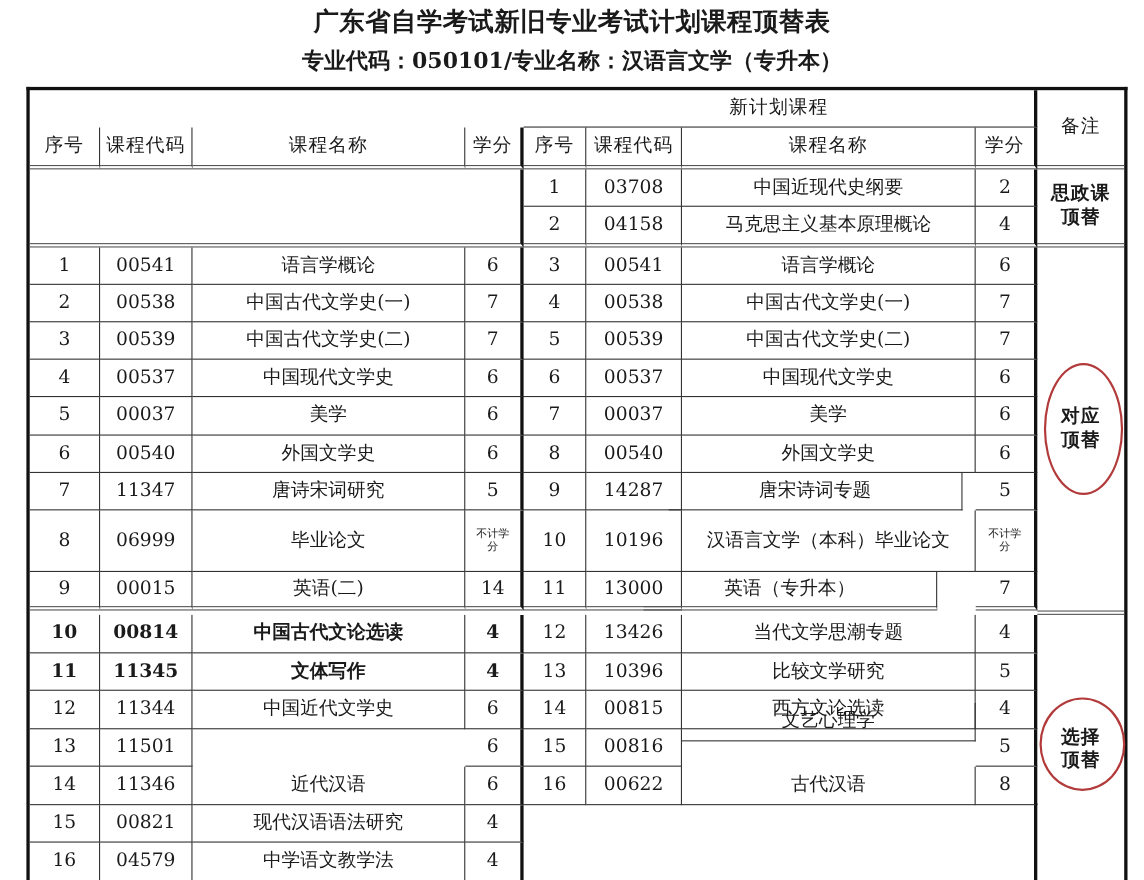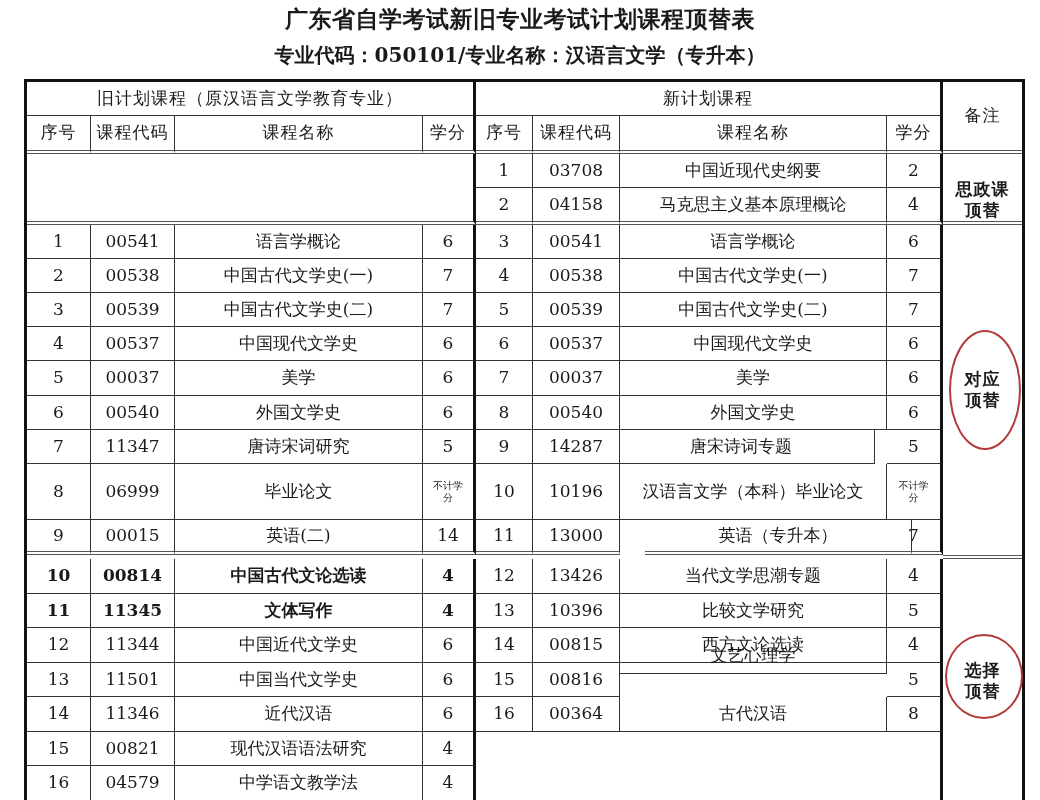--- a/index.html
+++ b/index.html
@@ -26,36 +26,35 @@
   .sm { font-size:10px; line-height:1.2; }
 </style>
 </head>
 <body>
 
 <div class="title">广东省自学考试新旧专业考试计划课程顶替表</div>
 <div class="subtitle">专业代码：050101/专业名称：汉语言文学（专升本）</div>
 
 <div class="grid" id="grid">
 
-  <div class="cell hdr thickR" style="left:0;top:0;width:449px;height:34px;">旧计划课程（原汉语言文学教育专业）</div>
   <div class="cell hdr thickR" style="left:449px;top:0;width:467px;height:34px;">新计划课程</div>
   <div class="cell hdr noR dblB" style="left:916px;top:0;width:79px;height:72px;">备注</div>
 
   <div class="cell hdr dblB" style="left:0;top:34px;width:64px;height:38px;">序号</div>
   <div class="cell hdr dblB" style="left:64px;top:34px;width:84px;height:38px;">课程代码</div>
   <div class="cell hdr dblB" style="left:148px;top:34px;width:248px;height:38px;">课程名称</div>
   <div class="cell hdr dblB thickR" style="left:396px;top:34px;width:53px;height:38px;">学分</div>
   <div class="cell hdr dblB" style="left:449px;top:34px;width:57px;height:38px;">序号</div>
   <div class="cell hdr dblB" style="left:506px;top:34px;width:87px;height:38px;">课程代码</div>
   <div class="cell hdr dblB" style="left:593px;top:34px;width:267px;height:38px;">课程名称</div>
   <div class="cell hdr dblB thickR" style="left:860px;top:34px;width:56px;height:38px;">学分</div>
 
   <div class="cell dblB thickR" style="left:0;top:72px;width:449px;height:71px;"></div>
 
-  <div class="cell note noR dblB" style="left:916px;top:72px;width:79px;height:71px;flex-direction:column;justify-content:flex-end;">
+  <div class="cell note noR dblB" style="left:916px;top:72px;width:79px;height:71px;flex-direction:column;">
     <span>思政课</span>
     <span>顶替</span>
   </div>
 
   <div class="cell note noR dblB" style="left:916px;top:143px;width:79px;height:334px;flex-direction:column;">
     <span>对应</span>
     <span>顶替</span>
   </div>
   <div class="circle" style="left:922px;top:248px;width:72px;height:120px;"></div>
 
@@ -136,21 +135,21 @@
     <div class="cell" style="left: 506px; width: 87px; top: 382px; height: 56px;">10196</div>
     <div class="cell" style="left: 593px; width: 267px; top: 382px; height: 56px;">汉语言文学（本科）毕业论文</div>
     <div class="cell" style="left: 148px; width: 248px; top: 382px; height: 56px;">毕业论文</div>
     <div class="cell thickR sm" style="left: 396px; width: 53px; top: 382px; height: 56px; padding: 0px 8px;">不计学分</div>
     <div class="cell thickR sm" style="left: 860px; width: 56px; top: 382px; height: 56px; padding: 0px 8px;">不计学分</div>
     <div class="cell dblB" style="left: 0px; width: 64px; top: 438px; height: 35px;">9</div>
     <div class="cell dblB" style="left: 449px; width: 57px; top: 438px; height: 35px;">11</div>
     <div class="cell dblB" style="left: 64px; width: 84px; top: 438px; height: 35px;">00015</div>
     <div class="cell dblB" style="left: 506px; width: 87px; top: 438px; height: 35px;">13000</div>
     <div class="cell dblB" style="left: 148px; width: 248px; top: 438px; height: 35px;">英语(二)</div>
-    <div class="cell dblB" style="left: 618px; width: 267px; top: 438px; height: 35px;">英语（专升本）</div>
+    <div class="cell dblB" style="left: 558px; width: 267px; top: 438px; height: 35px;">英语（专升本）</div>
     <div class="cell thickR dblB" style="left: 396px; width: 53px; top: 438px; height: 35px;">14</div>
     <div class="cell thickR dblB" style="left: 860px; width: 56px; top: 438px; height: 35px;">7</div>
     <div class="cell bold" style="left: 0px; width: 64px; top: 477px; height: 34.5px;">10</div>
     <div class="cell bold" style="left: 64px; width: 84px; top: 477px; height: 34.5px;">00814</div>
     <div class="cell bold" style="left: 148px; width: 248px; top: 477px; height: 34.5px;">中国古代文论选读</div>
     <div class="cell thickR bold" style="left: 396px; width: 53px; top: 477px; height: 34.5px;">4</div>
     <div class="cell" style="left: 449px; width: 57px; top: 477px; height: 34.5px;">12</div>
     <div class="cell" style="left: 506px; width: 87px; top: 477px; height: 34.5px;">13426</div>
     <div class="cell" style="left: 593px; width: 267px; top: 477px; height: 34.5px;">当代文学思潮专题</div>
     <div class="cell thickR" style="left: 860px; width: 56px; top: 477px; height: 34.5px;">4</div>
@@ -165,32 +164,31 @@
     <div class="cell" style="left: 0px; width: 64px; top: 546px; height: 34.5px;">12</div>
     <div class="cell" style="left: 64px; width: 84px; top: 546px; height: 34.5px;">11344</div>
     <div class="cell" style="left: 148px; width: 248px; top: 546px; height: 34.5px;">中国近代文学史</div>
     <div class="cell thickR" style="left: 396px; width: 53px; top: 546px; height: 34.5px;">6</div>
     <div class="cell" style="left: 449px; width: 57px; top: 546px; height: 34.5px;">14</div>
     <div class="cell" style="left: 506px; width: 87px; top: 546px; height: 34.5px;">00815</div>
     <div class="cell" style="left: 593px; width: 267px; top: 546px; height: 34.5px;">西方文论选读</div>
     <div class="cell thickR" style="left: 860px; width: 56px; top: 546px; height: 34.5px;">4</div>
     <div class="cell" style="left: 0px; width: 64px; top: 580.5px; height: 34.5px;">13</div>
     <div class="cell" style="left: 64px; width: 84px; top: 580.5px; height: 34.5px;">11501</div>
-    <div class="cell" style="left: 148px; width: 248px; top: 580.5px; height: 34.5px;">中国当代文学史</div>
     <div class="cell thickR" style="left: 396px; width: 53px; top: 580.5px; height: 34.5px;">6</div>
     <div class="cell" style="left: 449px; width: 57px; top: 580.5px; height: 34.5px;">15</div>
     <div class="cell" style="left: 506px; width: 87px; top: 580.5px; height: 34.5px;">00816</div>
     <div class="cell" style="left: 593px; width: 267px; top: 557px; height: 34.5px;">文艺心理学</div>
     <div class="cell thickR" style="left: 860px; width: 56px; top: 580.5px; height: 34.5px;">5</div>
     <div class="cell" style="left: 0px; width: 64px; top: 615px; height: 34.5px;">14</div>
     <div class="cell" style="left: 64px; width: 84px; top: 615px; height: 34.5px;">11346</div>
     <div class="cell" style="left: 148px; width: 248px; top: 615px; height: 34.5px;">近代汉语</div>
     <div class="cell thickR" style="left: 396px; width: 53px; top: 615px; height: 34.5px;">6</div>
     <div class="cell" style="left: 449px; width: 57px; top: 615px; height: 34.5px;">16</div>
-    <div class="cell" style="left: 506px; width: 87px; top: 615px; height: 34.5px;">00364</div>
+    <div class="cell" style="left: 506px; width: 87px; top: 615px; height: 34.5px;">00622</div>
     <div class="cell" style="left: 593px; width: 267px; top: 615px; height: 34.5px;">古代汉语</div>
     <div class="cell thickR" style="left: 860px; width: 56px; top: 615px; height: 34.5px;">8</div>
     <div class="cell" style="left: 0px; width: 64px; top: 649.5px; height: 34.5px;">15</div>
     <div class="cell" style="left: 64px; width: 84px; top: 649.5px; height: 34.5px;">00821</div>
     <div class="cell" style="left: 148px; width: 248px; top: 649.5px; height: 34.5px;">现代汉语语法研究</div>
     <div class="cell thickR" style="left: 396px; width: 53px; top: 649.5px; height: 34.5px;">4</div>
     <div class="cell" style="left: 0px; width: 64px; top: 684px; height: 34.5px;">16</div>
     <div class="cell" style="left: 64px; width: 84px; top: 684px; height: 34.5px;">04579</div>
     <div class="cell" style="left: 148px; width: 248px; top: 684px; height: 34.5px;">中学语文教学法</div>
     <div class="cell thickR" style="left: 396px; width: 53px; top: 684px; height: 34.5px;">4</div>

